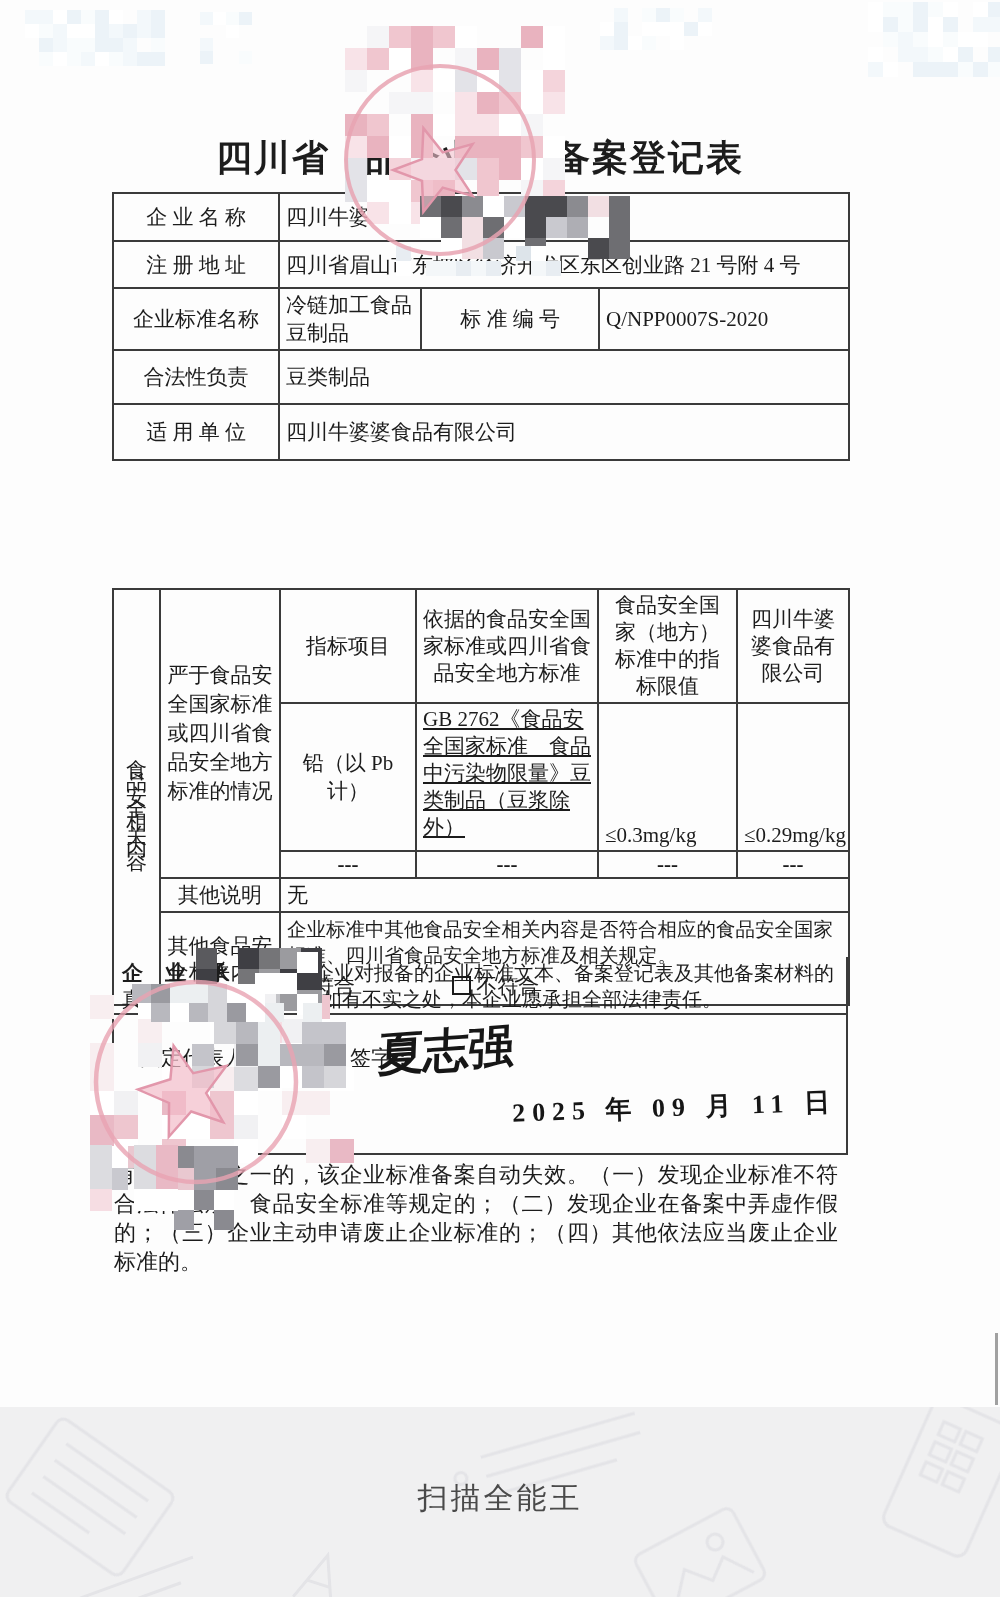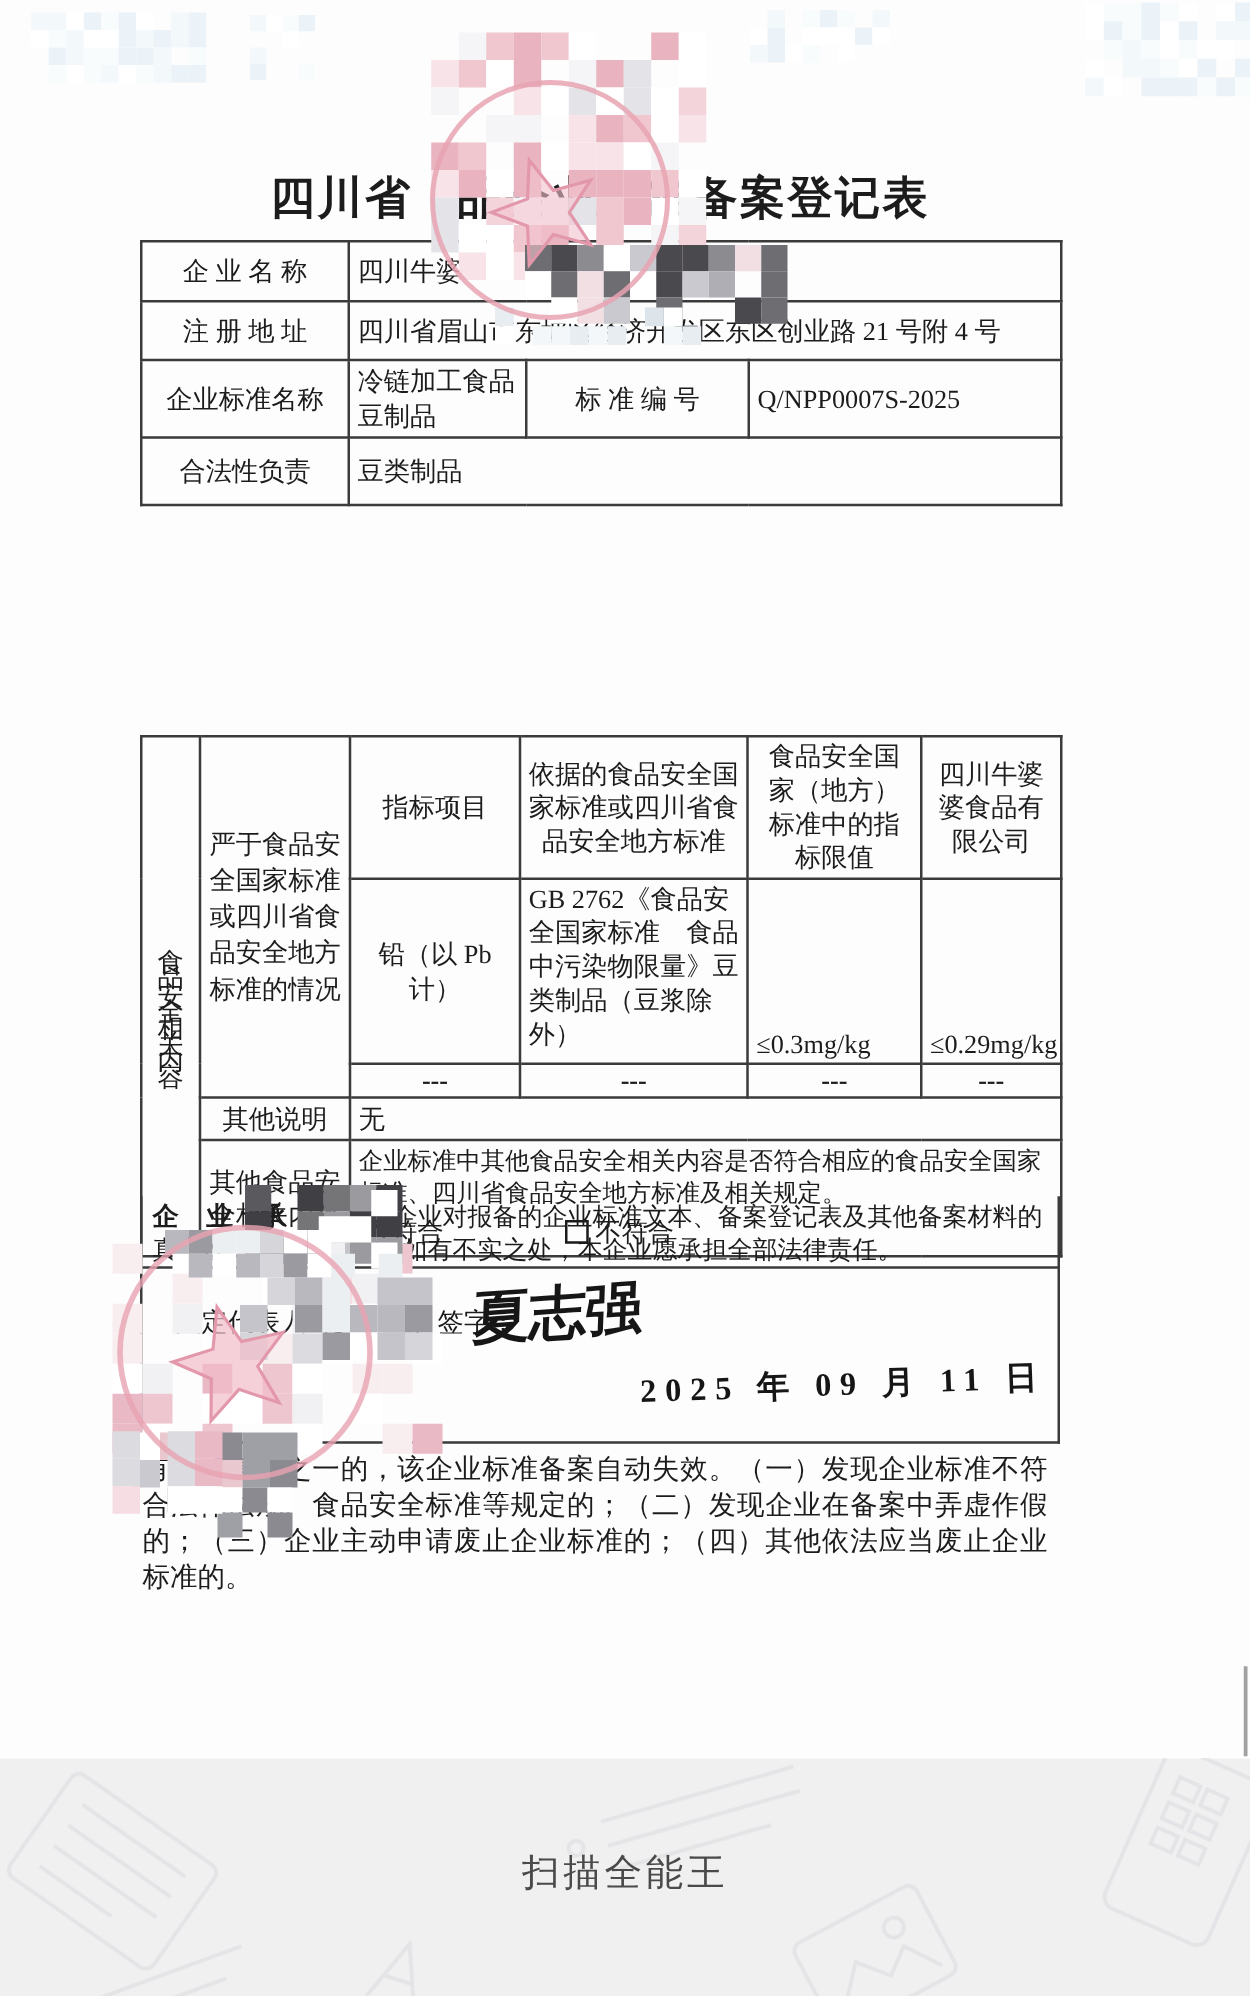--- a/index.html
+++ b/index.html
@@ -25,21 +25,21 @@
   .t2{left:112px;top:588px;width:736px;}
   .t2 tr:nth-child(1){height:82px;} .t2 tr:nth-child(2){height:148px;}
   .t2 tr:nth-child(3){height:23px;} .t2 tr:nth-child(4){height:34px;}
   .t2 tr:nth-child(5){height:80px;}
   td.side{padding:0;text-align:center;vertical-align:middle;}
   td.side div{writing-mode:vertical-rl;text-orientation:upright;letter-spacing:13px;
               display:inline-block;font-size:21px;}
   td.strict{text-align:center;font-size:20px;line-height:29px;padding:4px 6px;vertical-align:middle;}
   td.hdr{text-align:center;font-size:20px;line-height:27px;padding:2px;vertical-align:middle;}
   td.itemc{text-align:center;vertical-align:middle;}
-  td.basis{font-size:19.5px;line-height:27px;vertical-align:top;padding:5px 6px;}
+  td.basis{font-size:19.5px;line-height:27px;vertical-align:top;padding:5px 6px;text-decoration:underline;}
   td.limit{vertical-align:bottom;padding:0 0 10px 10px;font-size:21px;}
   tr.rdash td{text-align:center;font-weight:bold;padding:0;}
   td.sublab{text-align:center;font-size:20px;line-height:26px;padding:2px;vertical-align:middle;}
   .osv{font-size:19.5px;line-height:26px;}
   .checks{margin-top:3px;font-size:21px;}
   .cb{display:inline-block;width:15px;height:15px;border:2px solid #1a1a1a;position:relative;
       vertical-align:-2px;margin:0 5px 0 2px;}
   .cb.checked::after{content:"\2713";position:absolute;top:-7px;left:0px;font-size:20px;font-weight:bold;}
   .cb2{margin-left:92px;}
   
@@ -89,25 +89,29 @@
       </td>
     </tr>
     <tr>
       <td class="lab">注 册 地 址</td>
       <td class="val" colspan="3">四川省眉山市东坡区经济开发区东区创业路 21 号附 4 号</td>
     </tr>
     <tr>
       <td class="lab">企业标准名称</td>
       <td class="val">冷链加工食品豆制品</td>
       <td class="lab">标 准 编 号</td>
-      <td class="val">Q/NPP0007S-2025</td>
+      <td class="val">Q/NPP0007S-2020</td>
     </tr>
     <tr>
       <td class="lab">合法性负责</td>
       <td class="val" colspan="3">豆类制品</td>
+    </tr>
+    <tr>
+      <td class="lab">适 用 单 位</td>
+      <td class="val" colspan="3">四川牛婆婆食品有限公司</td>
     </tr>
   </tbody>
     </table>
 
   <table class="t t2">
     <colgroup>
         <col style="width:47px">
         <col style="width:120px">
         <col style="width:136px">
         <col style="width:182px">

